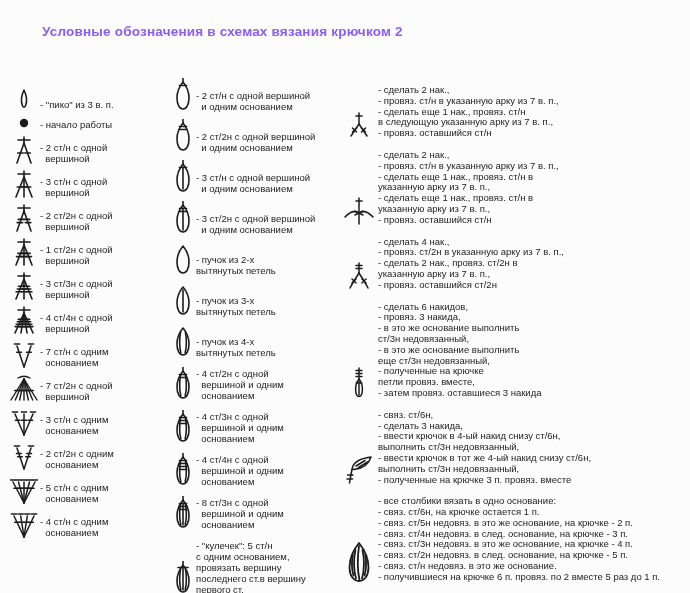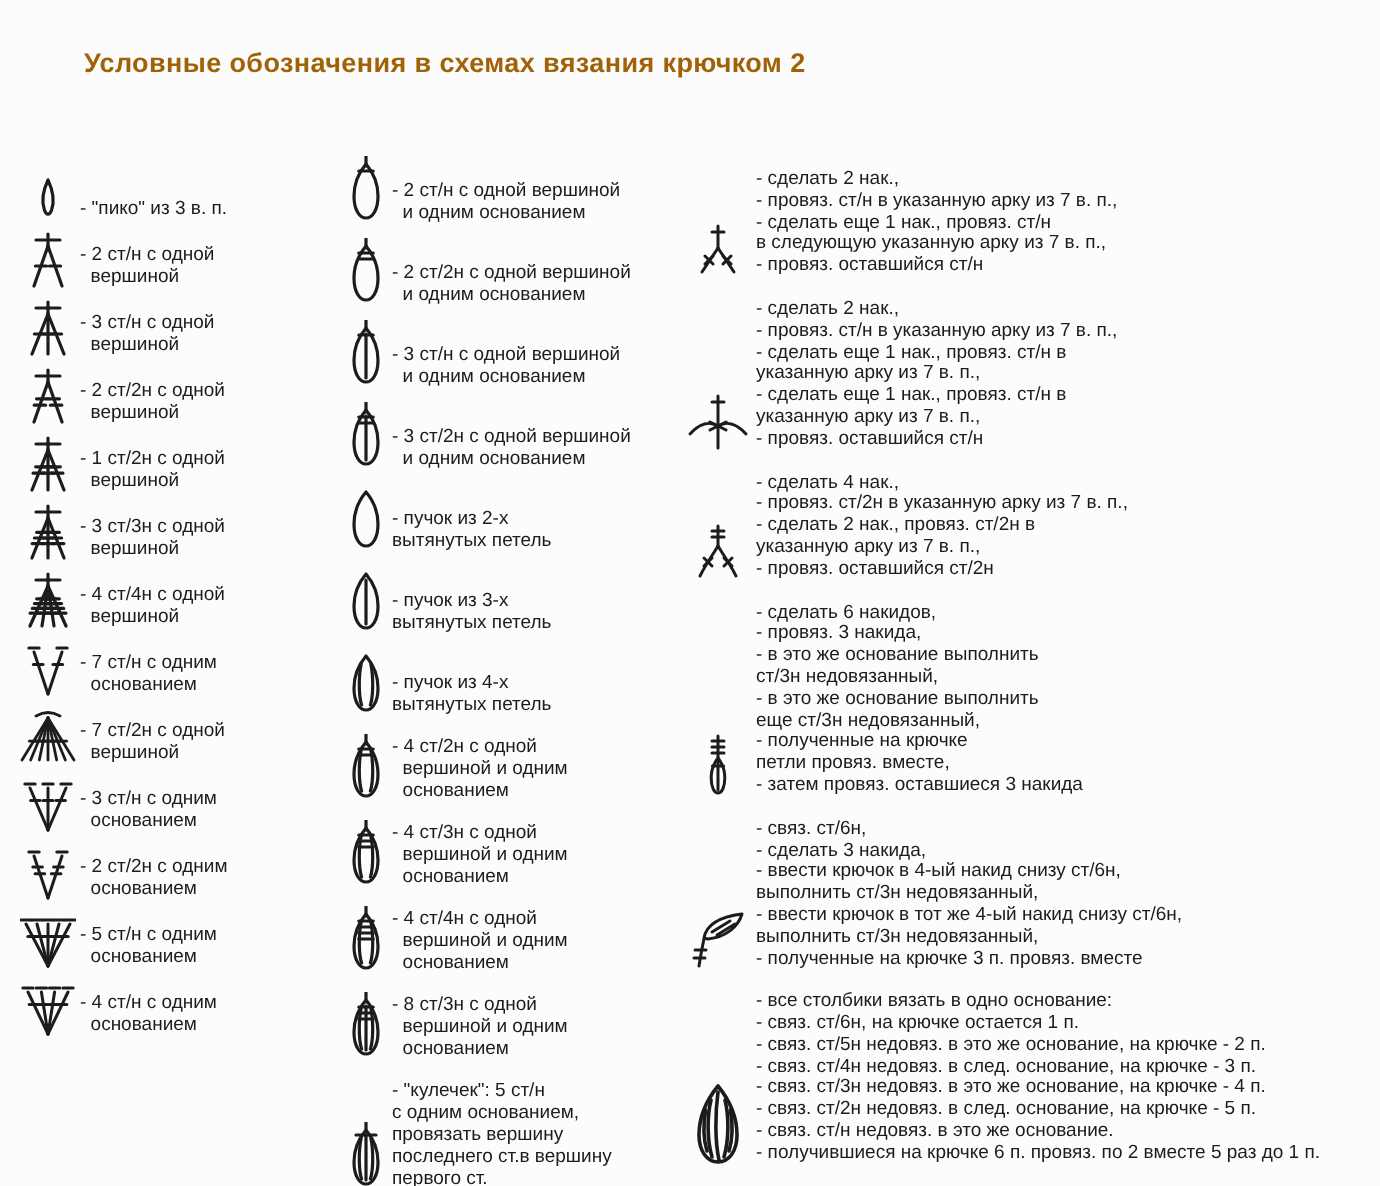--- a/index.html
+++ b/index.html
@@ -3,21 +3,21 @@
 <meta charset="utf-8">
 <style>
   html,body{margin:0;padding:0;}
   body{
     width:690px;height:593px;position:relative;overflow:hidden;
     background:#fcfcfc;color:#1c1c1c;
     font-family:"Liberation Sans", sans-serif;
   }
   .page-title{
     position:absolute;left:42px;top:24px;margin:0;
-    font-size:13.5px;font-weight:bold;color:#a16207;letter-spacing:.2px;
+    font-size:13.5px;font-weight:bold;color:#8b5cf6;letter-spacing:.2px;
   }
   .col{position:absolute;display:flex;flex-direction:column;}
   .col-left  {left:8px;  top:88px; width:164px;gap:6px;}
   .col-middle{left:170px;top:78px; width:172px;gap:7px;}
   .col-right {left:340px;top:84px; width:348px;gap:10px;}
   .item{display:flex;align-items:flex-end;}
   .icon{flex:0 0 auto;display:flex;justify-content:center;align-items:flex-start;}
   .col-left   .icon{width:32px;}
   .col-middle .icon{width:26px;}
   .col-right  .icon{width:38px;}
@@ -38,20 +38,28 @@
 
     <div class="item">
       <span class="icon">
         <svg width="14" height="22" viewBox="0 0 14 22" fill="none" stroke="#1c1c1c" stroke-width="1.6" stroke-linecap="round" stroke-linejoin="round">
           <path d="M7,2 C4.2,8 3.8,13 5.2,17 C6.2,19.8 7.8,19.8 8.8,17 C10.2,13 9.8,8 7,2 Z"></path>
         </svg>
       </span>
       <span class="label">- "пико" из 3 в. п.</span>
     </div>
 
+    <div class="item">
+      <span class="icon">
+        <svg width="14" height="14" viewBox="0 0 14 14" fill="none" stroke="#1c1c1c" stroke-width="1.6" stroke-linecap="round" stroke-linejoin="round">
+          <circle cx="7" cy="7" r="4.2" fill="#1c1c1c" stroke="none"></circle>
+        </svg>
+      </span>
+      <span class="label">- начало работы</span>
+    </div>
 
     <div class="item">
       <span class="icon">
         <svg width="26" height="28" viewBox="0 0 26 28" fill="none" stroke="#1c1c1c" stroke-width="1.6" stroke-linecap="round" stroke-linejoin="round">
           <line x1="7" y1="4" x2="19" y2="4"></line>
           <line x1="13" y1="1" x2="13" y2="9"></line>
           <line x1="13" y1="7" x2="6" y2="27"></line>
           <line x1="6.7" y1="17" x2="12.3" y2="17"></line>
           <line x1="13" y1="7" x2="20" y2="27"></line>
           <line x1="13.7" y1="17" x2="19.3" y2="17"></line>

